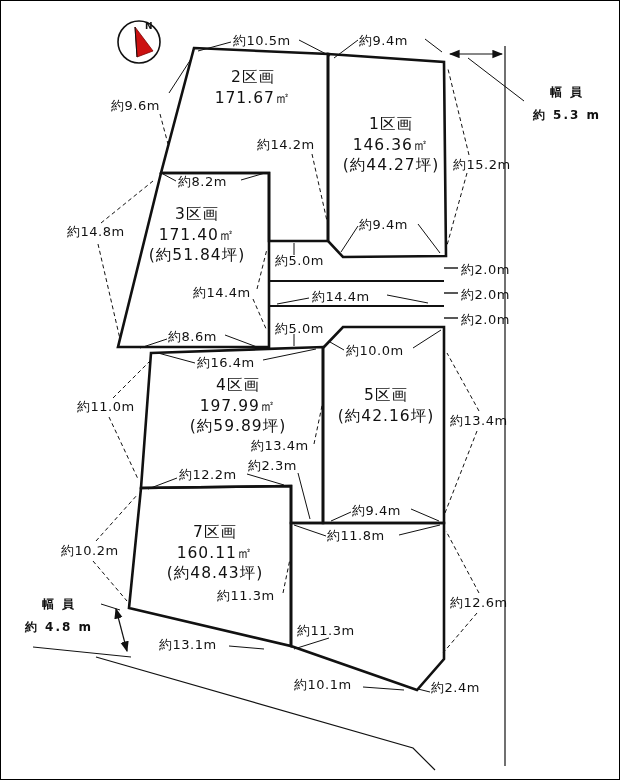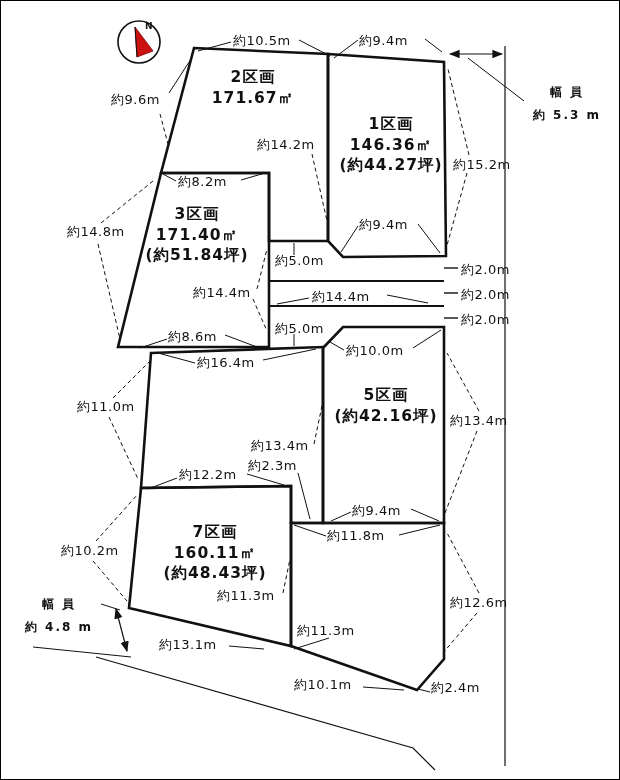--- a/index.html
+++ b/index.html
@@ -8,21 +8,21 @@
     font-family:"DejaVu Sans",sans-serif;color:#111;overflow:hidden;
     box-sizing:border-box;border:1px solid #000;
   }
   #linework{position:absolute;left:0;top:0;}
   .dim{
     position:absolute;font-size:13px;font-weight:500;letter-spacing:0.5px;
     white-space:nowrap;color:#111;
   }
   .parcel-label{
     position:absolute;width:132px;text-align:center;line-height:20.5px;
-    font-size:15.5px;letter-spacing:1px;color:#111;font-weight:700;
+    font-size:15.5px;letter-spacing:1px;color:#111;font-weight:400;
   }
   .road-label{
     position:absolute;text-align:center;font-size:12px;font-weight:600;
     letter-spacing:2px;line-height:23px;color:#111;white-space:nowrap;
   }
 </style>
 </head>
 <body>
 
 <div id="stage">
@@ -134,20 +134,25 @@
   </div>
   <div class="parcel-label" style="left:186px;top:66px">
     <div>2区画</div>
     <div>171.67㎡</div>
   </div>
   <div class="parcel-label" style="left:130px;top:203px">
     <div>3区画</div>
     <div>171.40㎡</div>
     <div>(約51.84坪)</div>
   </div>
+  <div class="parcel-label" style="left:171px;top:374px">
+    <div>4区画</div>
+    <div>197.99㎡</div>
+    <div>(約59.89坪)</div>
+  </div>
   <div class="parcel-label" style="left:319px;top:384px">
     <div>5区画</div>
     <div>(約42.16坪)</div>
   </div>
   <div class="parcel-label" style="left:148px;top:521px">
     <div>7区画</div>
     <div>160.11㎡</div>
     <div>(約48.43坪)</div>
   </div>
 
@@ -155,21 +160,21 @@
     <div>幅 員</div>
     <div>約 5.3 m</div>
   </div>
   <div class="road-label" style="left:6px;top:592px;width:104px">
     <div>幅 員</div>
     <div>約 4.8 m</div>
   </div>
 
   <div class="dim" style="left:232px;top:31px">約10.5m</div>
   <div class="dim" style="left:358px;top:31px">約9.4m</div>
-  <div class="dim" style="left:110px;top:90px">約9.6m</div>
+  <div class="dim" style="left:110px;top:96px">約9.6m</div>
   <div class="dim" style="left:256px;top:135px">約14.2m</div>
   <div class="dim" style="left:452px;top:155px">約15.2m</div>
   <div class="dim" style="left:177px;top:172px">約8.2m</div>
   <div class="dim" style="left:66px;top:222px">約14.8m</div>
   <div class="dim" style="left:192px;top:283px">約14.4m</div>
   <div class="dim" style="left:167px;top:327px">約8.6m</div>
   <div class="dim" style="left:274px;top:251px">約5.0m</div>
   <div class="dim" style="left:358px;top:215px">約9.4m</div>
   <div class="dim" style="left:311px;top:287px">約14.4m</div>
   <div class="dim" style="left:460px;top:260px">約2.0m</div>

